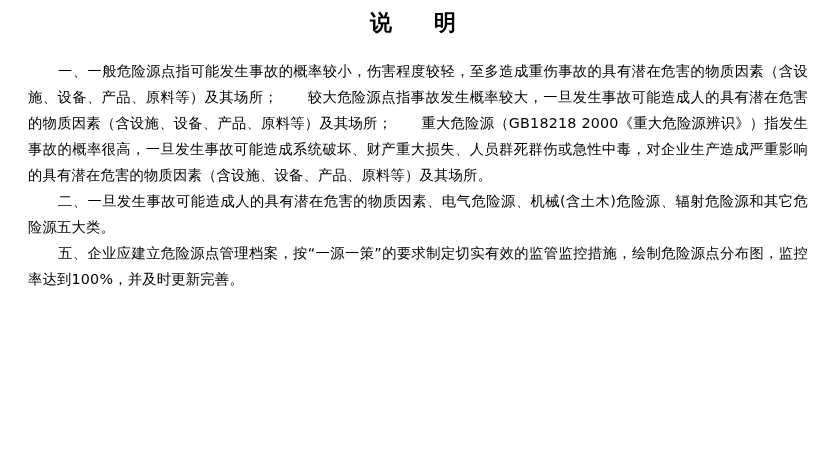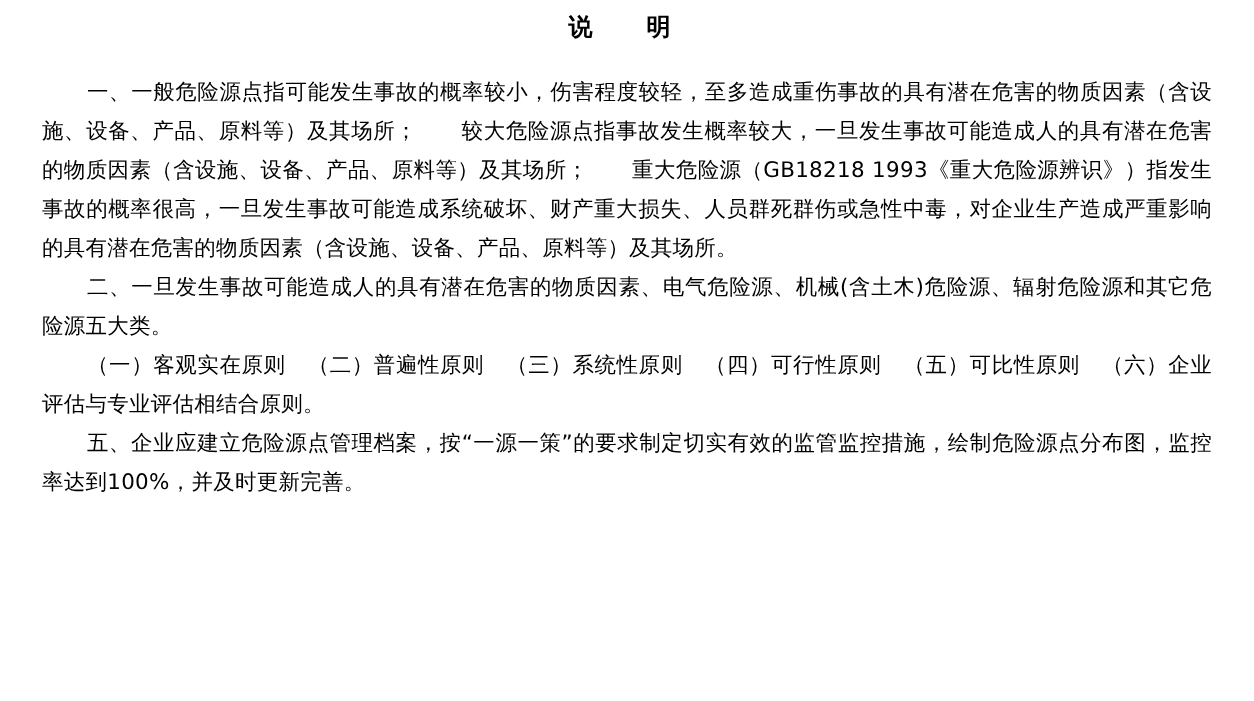--- a/index.html
+++ b/index.html
@@ -16,21 +16,21 @@
   }
   .page {
     position: relative;
     width: 836px;
     height: 467px;
     box-sizing: border-box;
     padding: 0;
   }
   .doc-title {
     text-align: center;
-    font-size: 16px;
+    font-size: 22px;
     font-weight: bold;
     letter-spacing: 10px;
     padding-top: 8px;
     padding-bottom: 2px;
     font-family: "DejaVu Serif", "Liberation Serif", serif;
   }
   .body-block {
     padding: 18px 28px 0 28px;
   }
   p.para {
@@ -47,25 +47,24 @@
 </style>
 </head>
 <body>
 
 <div class="page">
 
   <div class="doc-title">说　明</div>
 
   <div class="body-block">
 
-    <p class="para indent">一、一般危险源点指可能发生事故的概率较小，伤害程度较轻，至多造成重伤事故的具有潜在危害的物质因素（含设施、设备、产品、原料等）及其场所；　　较大危险源点指事故发生概率较大，一旦发生事故可能造成人的具有潜在危害的物质因素（含设施、设备、产品、原料等）及其场所；　　重大危险源（GB18218 1993《重大危险源辨识》）指发生事故的概率很高，一旦发生事故可能造成系统破坏、财产重大损失、人员群死群伤或急性中毒，对企业生产造成严重影响的具有潜在危害的物质因素（含设施、设备、产品、原料等）及其场所。</p>
+    <p class="para indent">一、一般危险源点指可能发生事故的概率较小，伤害程度较轻，至多造成重伤事故的具有潜在危害的物质因素（含设施、设备、产品、原料等）及其场所；　　较大危险源点指事故发生概率较大，一旦发生事故可能造成人的具有潜在危害的物质因素（含设施、设备、产品、原料等）及其场所；　　重大危险源（GB18218 2000《重大危险源辨识》）指发生事故的概率很高，一旦发生事故可能造成系统破坏、财产重大损失、人员群死群伤或急性中毒，对企业生产造成严重影响的具有潜在危害的物质因素（含设施、设备、产品、原料等）及其场所。</p>
 
     <p class="para indent">二、一旦发生事故可能造成人的具有潜在危害的物质因素、电气危险源、机械(含土木)危险源、辐射危险源和其它危险源五大类。</p>
 
 
-    <p class="para indent">（一）客观实在原则　（二）普遍性原则　（三）系统性原则　（四）可行性原则　（五）可比性原则　（六）企业评估与专业评估相结合原则。</p>
 
 
     <p class="para indent">五、企业应建立危险源点管理档案，按“一源一策”的要求制定切实有效的监管监控措施，绘制危险源点分布图，监控率达到100%，并及时更新完善。</p>
 
   </div>
 
 </div>
 
 </body></html>

